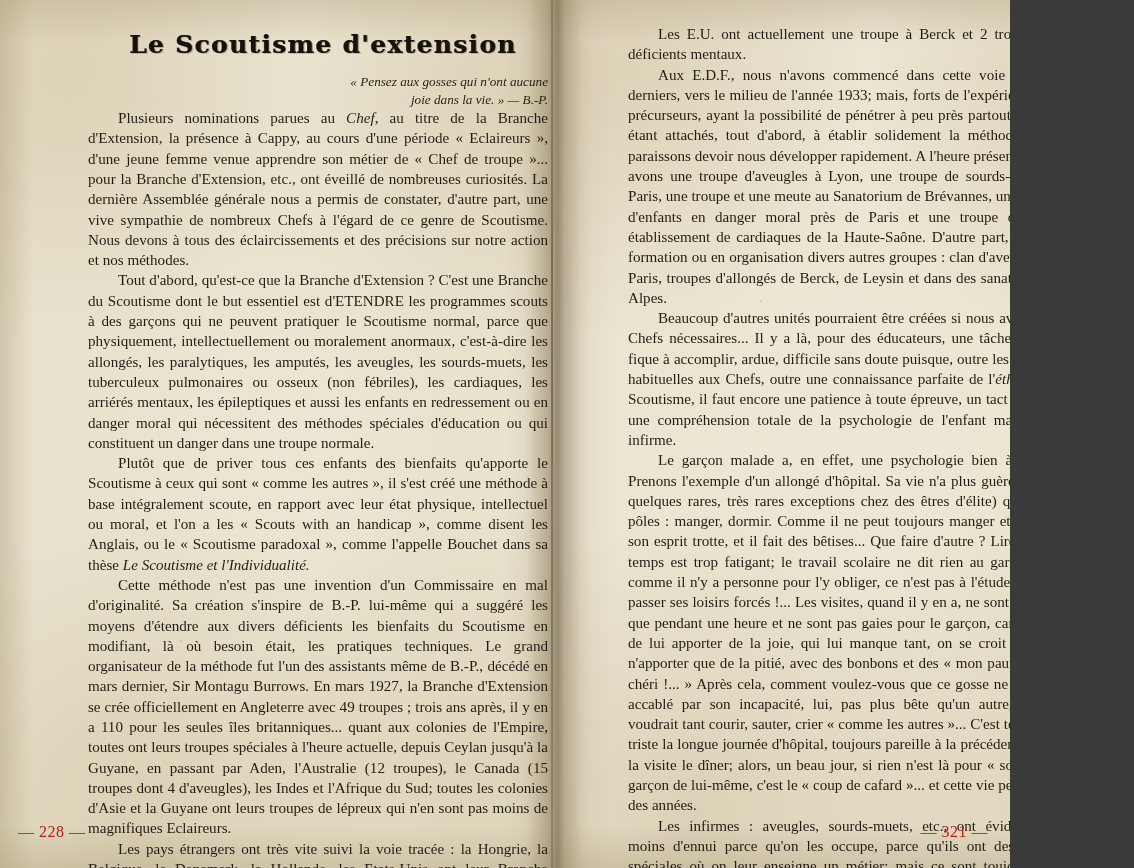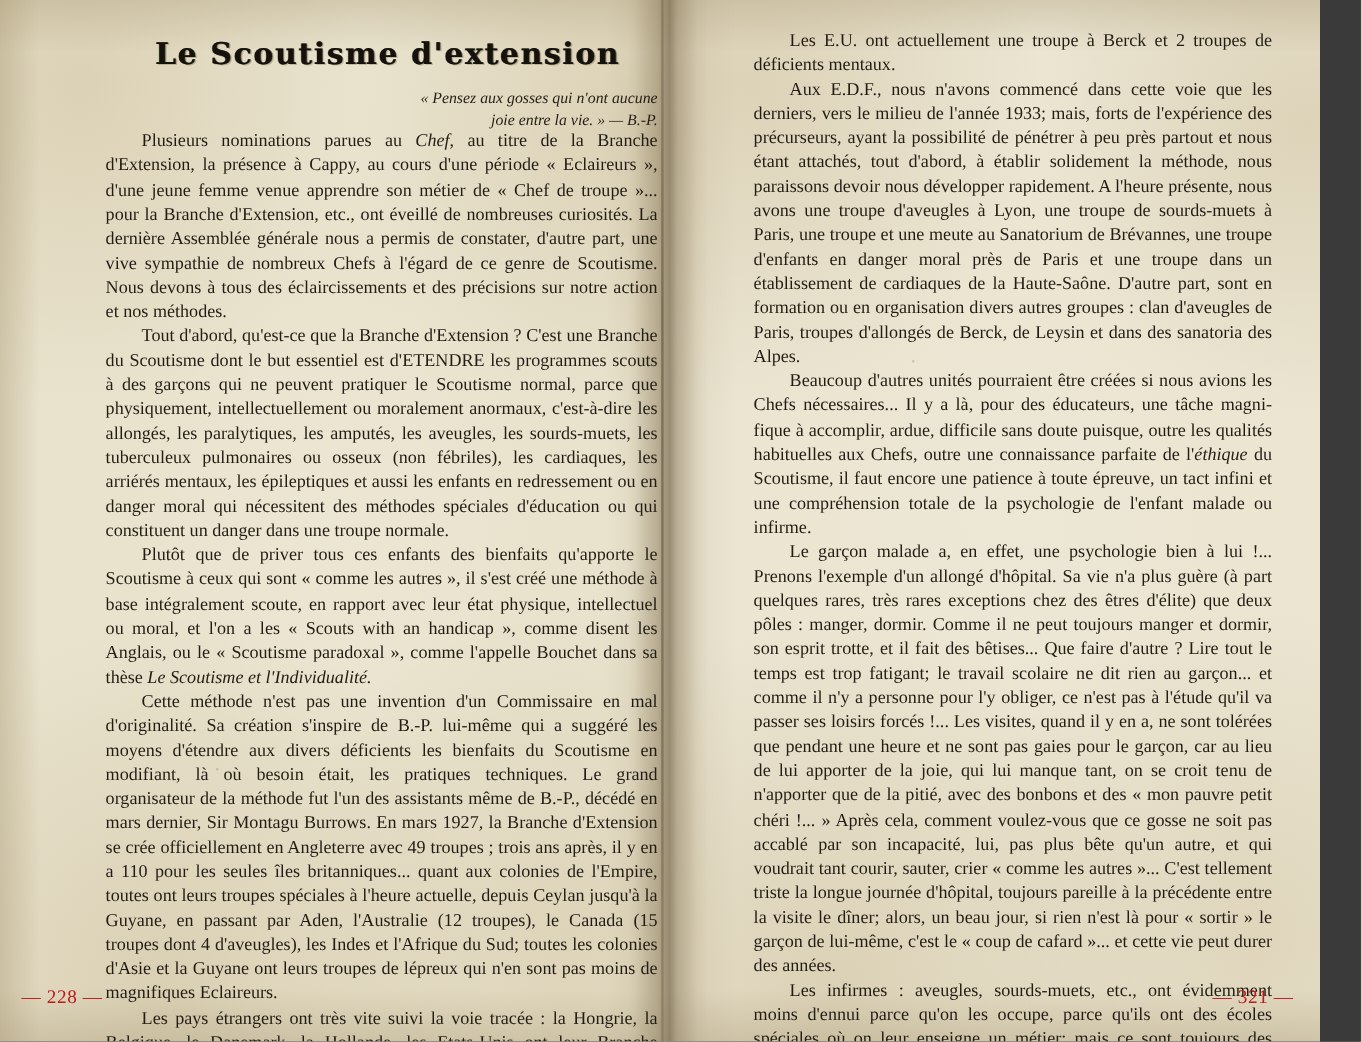--- a/index.html
+++ b/index.html
@@ -2,21 +2,21 @@
 <html><head>
 <meta charset="utf-8">
 <style>
   html, body {
     margin: 0;
     padding: 0;
     background: #3a3a3a;
   }
   .spread {
     position: relative;
-    width: 1100px;
+    width: 1010px;
     height: 868px;
     overflow: hidden;
     background: #e8e2cd;
     font-family: "Liberation Serif", "DejaVu Serif", serif;
   }
   
   .paper-left, .paper-right {
     position: absolute;
     top: 0;
     height: 868px;
@@ -163,21 +163,21 @@
   <div class="speck" style="left:760px; top:300px; width:2px; height:2px;"></div>
   <div class="speck" style="left:980px; top:560px; width:2px; height:2px;"></div>
   <div class="speck" style="left:180px; top:640px; width:2px; height:2px;"></div>
 
   <div class="col col-left">
 
     <h1 class="doc-title">Le Scoutisme d'extension</h1>
 
     <div class="epigraph">
       <span>« Pensez aux gosses qui n'ont aucune</span><br>
-      <span>joie entre la vie. » — B.-P.</span>
+      <span>joie dans la vie. » — B.-P.</span>
     </div>
 
     <p class="body first-para">
       Plusieurs nominations parues au <i>Chef</i>, au titre de la Branche d'Extension, la présence à Cappy, au cours d'une période « Eclaireurs », d'une jeune femme venue apprendre son métier de « Chef de troupe »... pour la Branche d'Extension, etc., ont éveillé de nom­breuses curiosités. La dernière Assemblée générale nous a permis de constater, d'autre part, une vive sympathie de nombreux Chefs à l'égard de ce genre de Scoutisme. Nous devons à tous des éclaircisse­ments et des précisions sur notre action et nos méthodes.
     </p>
 
     <p class="body">Tout d'abord, qu'est-ce que la Branche d'Extension ? C'est une Branche du Scoutisme dont le but essentiel est d'ETENDRE les programmes scouts à des garçons qui ne peuvent pratiquer le Scoutisme normal, parce que physiquement, intellectuellement ou moralement anormaux, c'est-à-dire les allongés, les paralytiques, les amputés, les aveugles, les sourds-muets, les tuberculeux pulmonaires ou osseux (non fébriles), les cardiaques, les arriérés mentaux, les épileptiques et aussi les enfants en redressement ou en danger moral qui nécessitent des méthodes spéciales d'éducation ou qui constituent un danger dans une troupe normale.</p>
 
     <p class="body">
       Plutôt que de priver tous ces enfants des bienfaits qu'apporte le Scoutisme à ceux qui sont « comme les autres », il s'est créé une méthode à base intégralement scoute, en rapport avec leur état phy­sique, intellectuel ou moral, et l'on a les « Scouts with an handicap », comme disent les Anglais, ou le « Scoutisme paradoxal », comme l'appelle Bouchet dans sa thèse <i>Le Scoutisme et l'Individualité.</i>

